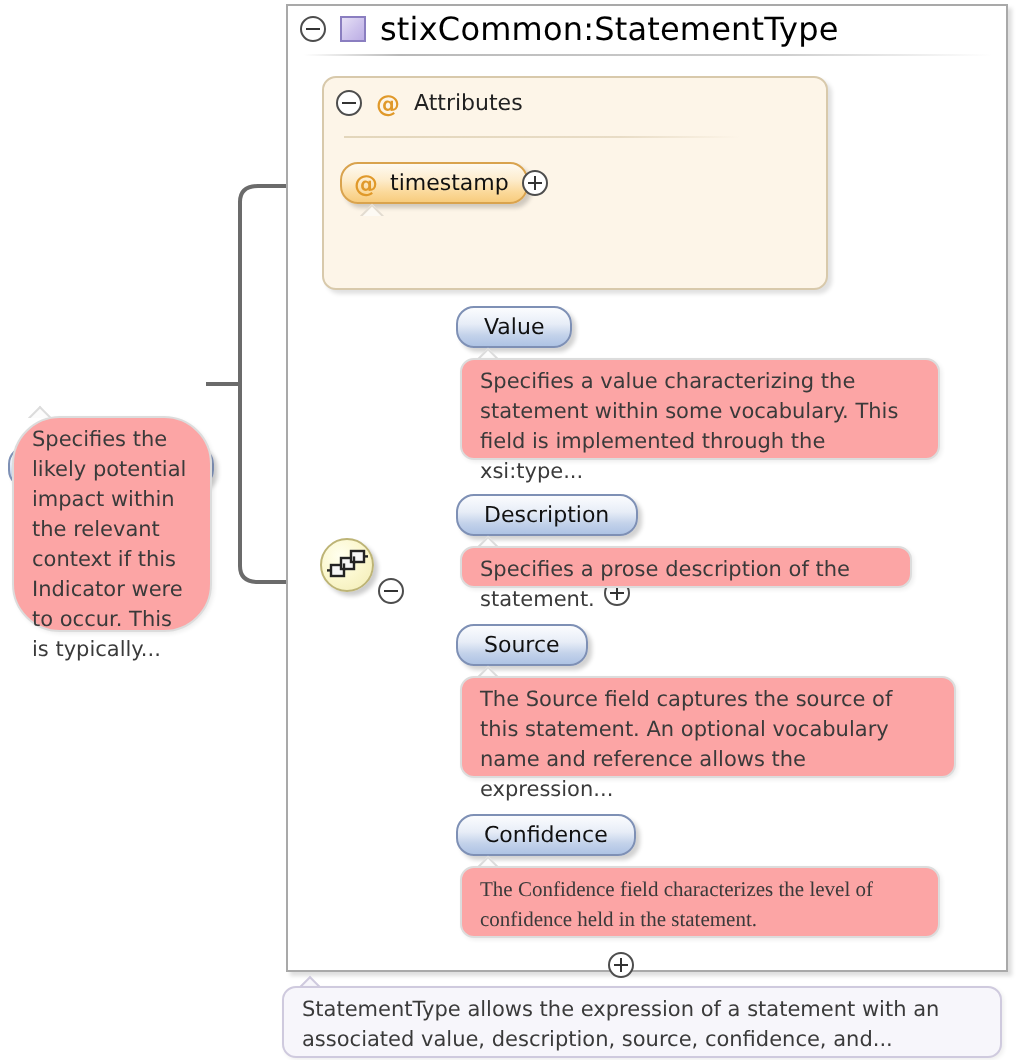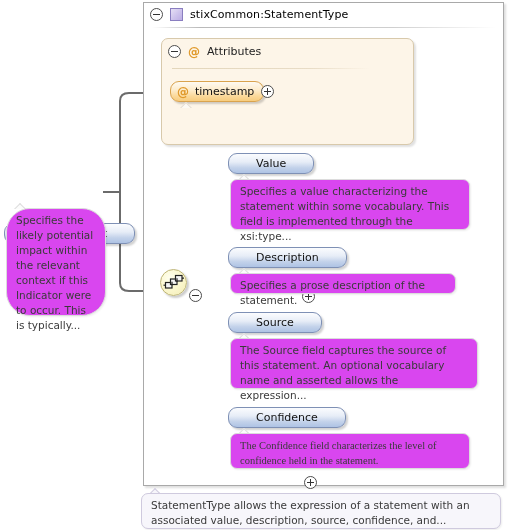--- a/index.html
+++ b/index.html
@@ -38,21 +38,21 @@
     position: absolute;
     left: 144px;
     top: 4px;
     height: 20px;
     display: flex;
     align-items: center;
     gap: 7px;
     padding-left: 6px;
   }
   #type-header .title {
-    font-size: 11px;
+    font-size: 16px;
     color: #000;
     letter-spacing: 0.1px;
     white-space: nowrap;
   }
   .type-sep {
     position: absolute;
     left: 152px;
     top: 27px;
     width: 344px;
     height: 1px;
@@ -148,35 +148,35 @@
     align-items: center;
     justify-content: center;
     font-size: 11px;
     color: #111;
     white-space: nowrap;
     box-shadow: 2px 2px 2px rgba(0,0,0,0.18);
   }
   .node.elem {
     border: 1px solid #7e90b5;
     background: linear-gradient(to bottom, #fbfcfe 0%, #e7edf7 42%, #c3d2ea 72%, #aec3e4 100%);
-    padding: 0 27px;
+    padding: 0 13px;
   }
   .node.attr {
     border: 1px solid #d9a34e;
     background: linear-gradient(to bottom, #fefaf2 0%, #fdeccc 42%, #fbd99a 74%, #f7cc7e 100%);
     padding: 0 9px 0 6px;
     gap: 6px;
   }
 
   
   .doc {
     position: absolute;
     border: 1px solid #dcdcdc;
     border-radius: 7px;
-    background: #d946ef;
+    background: #fca5a5;
     box-sizing: border-box;
     font-size: 10.5px;
     color: #3a3a3a;
     line-height: 15px;
     padding: 4px 9px 4px 9px;
     box-shadow: 1px 1px 2px rgba(0,0,0,0.07);
   }
   .doc.onbeige { background: #fdfaf4; border-color: #e3dcd0; }
   .doc.lav { background: #f7f6fb; border-color: #cfcade; }
   
@@ -290,21 +290,21 @@
   </div>
   <div class="circ plus abs" style="left:302px; top:251px;"></div>
   <div class="notch abs" style="left:238px; top:267px;"></div>
   <div class="doc abs" style="left:230px; top:273px; width:226px; height:21px;">Specifies a prose description of the statement.</div>
 
   <div class="node elem abs" style="left:228px; top:312px;">
     <span>Source</span>
   </div>
   <div class="circ plus abs" style="left:283px; top:316px;"></div>
   <div class="notch abs" style="left:238px; top:332px;"></div>
-  <div class="doc abs" style="left:230px; top:338px; width:248px; height:51px;">The Source field captures the source of this statement. An optional vocabulary name and asserted allows the expression...</div>
+  <div class="doc abs" style="left:230px; top:338px; width:248px; height:51px;">The Source field captures the source of this statement. An optional vocabulary name and reference allows the expression...</div>
 
   <div class="node elem abs" style="left:228px; top:407px;">
     <span>Confidence</span>
   </div>
   <div class="circ plus abs" style="left:304px; top:411px;"></div>
   <div class="notch abs" style="left:238px; top:427px;"></div>
   <div class="doc abs" style="left:230px; top:433px; width:240px; height:36px;font-family:Liberation Serif, serif;">The Confidence field characterizes the level of confidence held in the statement.</div>
 
   <div class="node elem abs" style="left:4px; top:182px;margin-top:41px;">
     <span>Likely_Impact</span>

